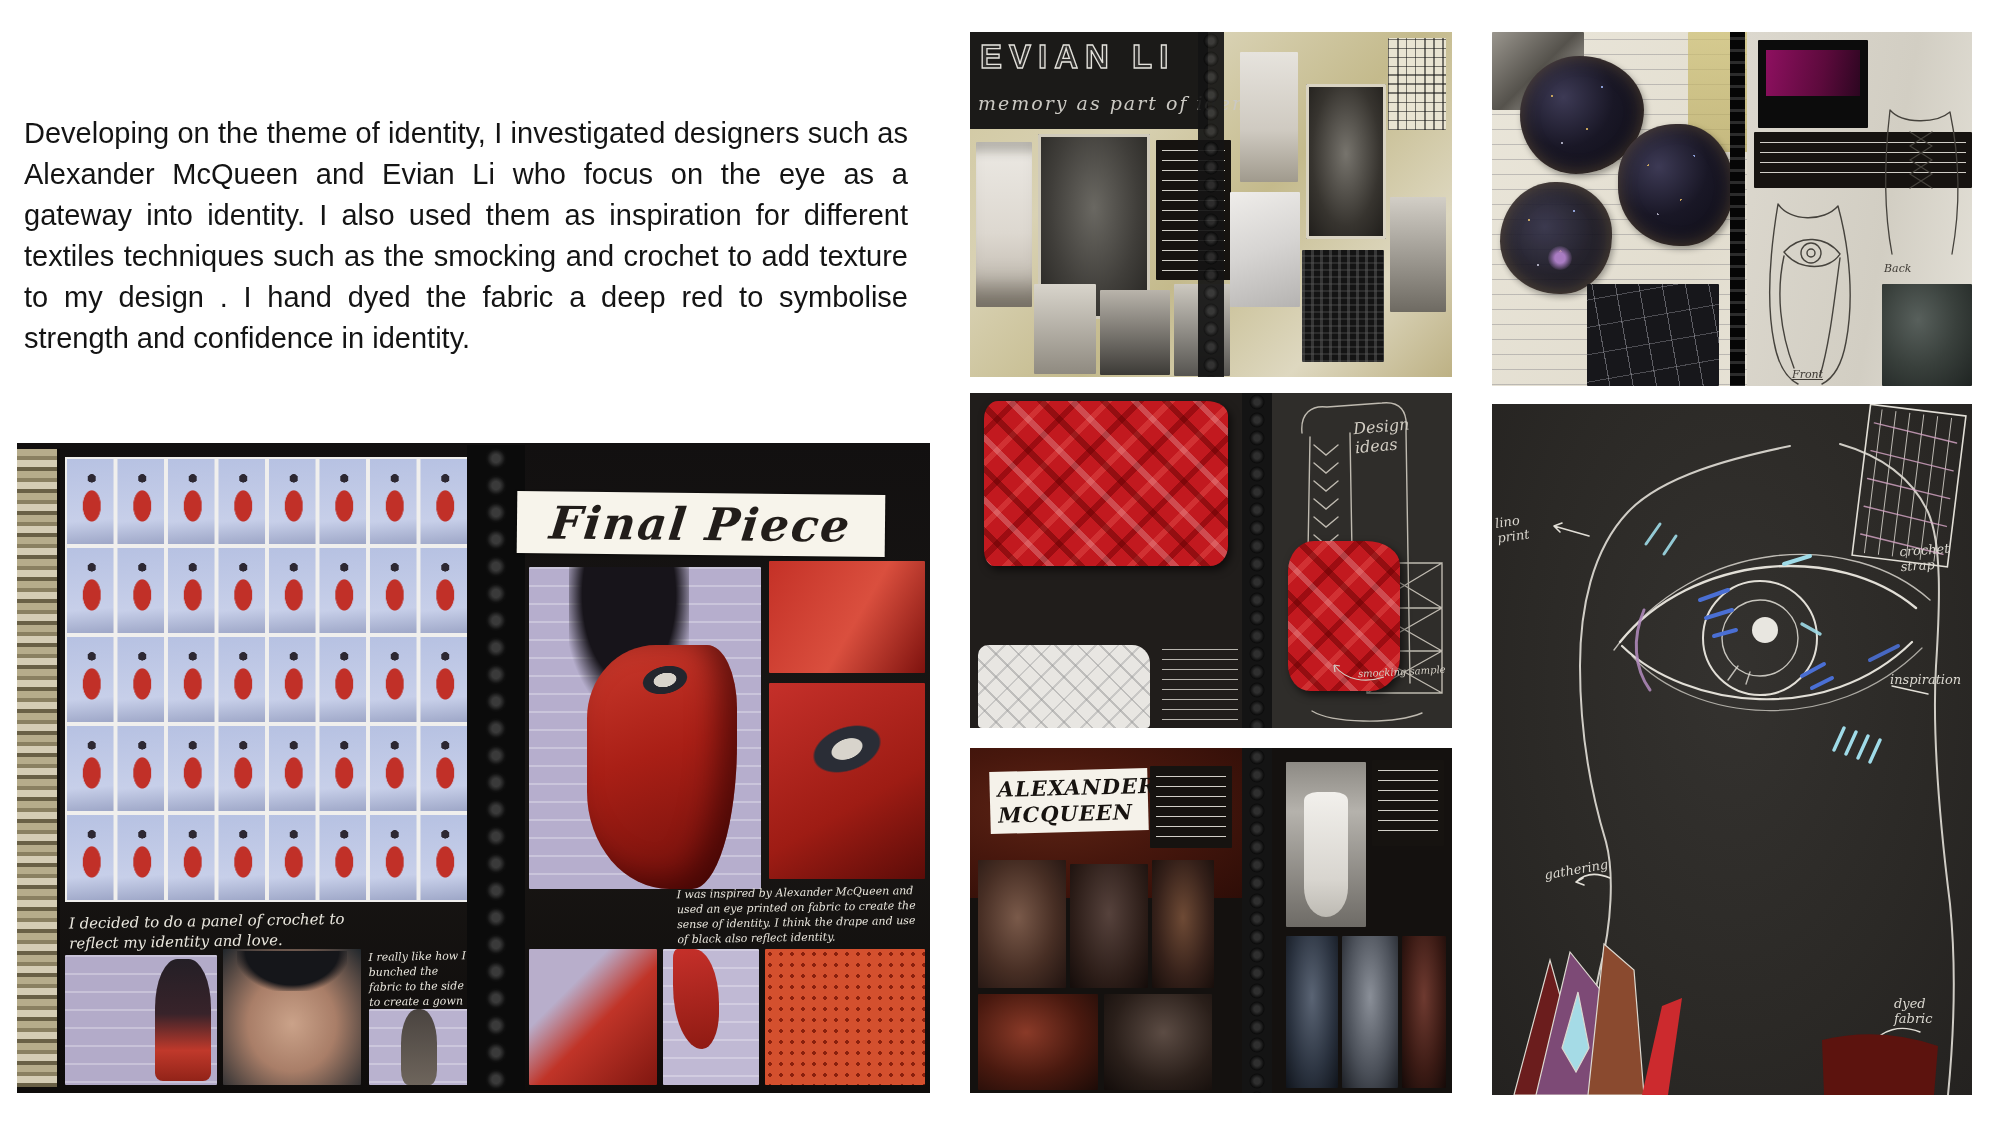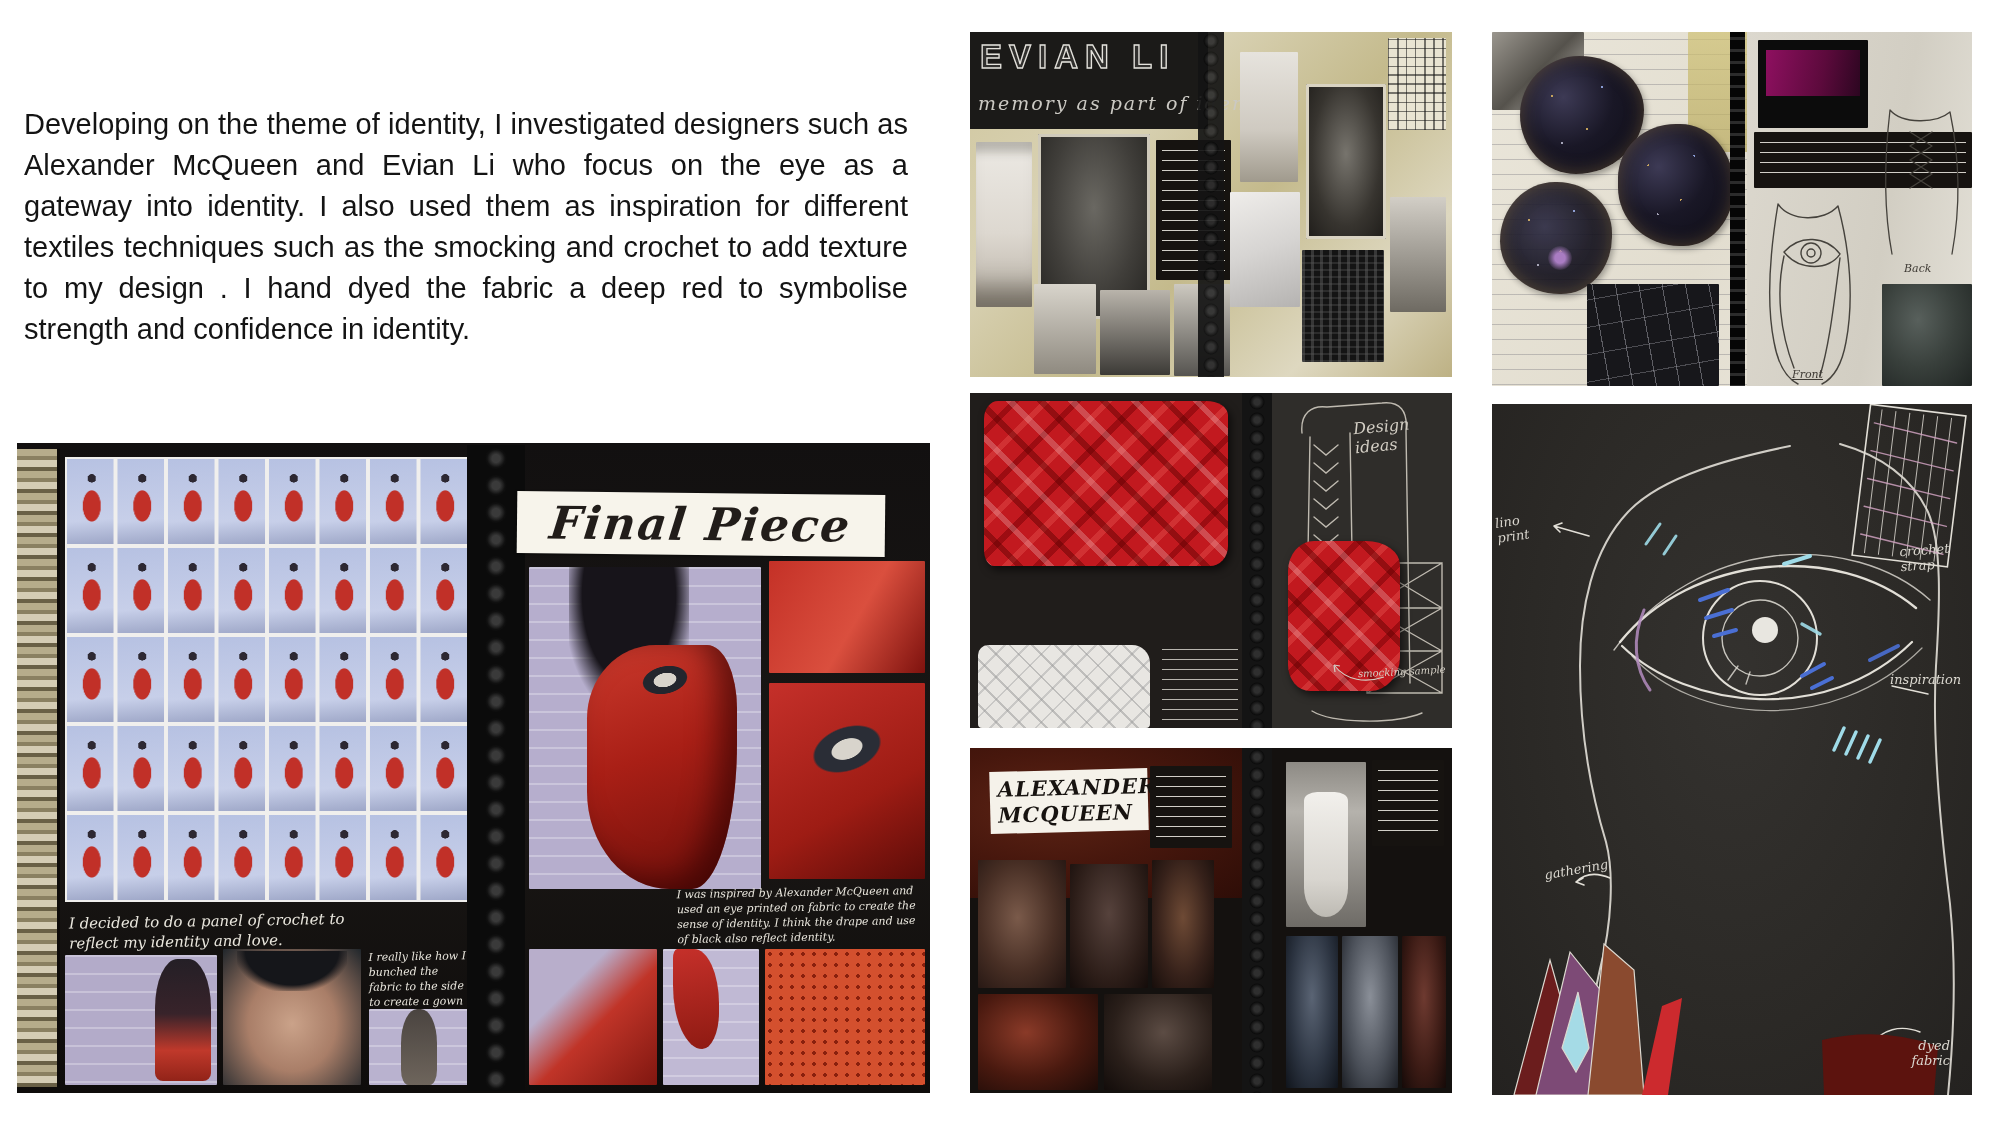--- a/index.html
+++ b/index.html
@@ -5,21 +5,21 @@
   html,body{margin:0;padding:0;background:#fff;}
   #canvas{position:relative;width:2000px;height:1125px;background:#ffffff;overflow:hidden;
           font-family:"Liberation Sans",sans-serif;}
   .abs{position:absolute;}
   .fig{position:absolute;overflow:hidden;background:#datadata;}
   .ph{position:absolute;border-radius:1px;}
 
   
   .title{position:absolute;left:24px;top:38px;width:900px;font-size:50px;line-height:54px;
          font-weight:bold;color:#0d0d0d;letter-spacing:-1px;}
-  .para{position:absolute;left:24px;top:104px;width:884px;font-size:29px;line-height:41px;
+  .para{position:absolute;left:24px;top:113px;width:884px;font-size:29px;line-height:41px;
         color:#141414;text-align:justify;text-align-last:left;}
 
   
   .spiral-big{background-image:
       radial-gradient(circle at 50% 50%, #3a3a3a 4px, #101010 9px, rgba(0,0,0,0) 11px);
       background-size:100% 27px;background-repeat:repeat-y;background-color:#0b0b0b;}
   .spiral-mid{background-image:
       radial-gradient(circle at 50% 50%, #2f2f2f 3px, #0c0c0c 7px, rgba(0,0,0,0) 8px);
       background-size:100% 18px;background-repeat:repeat-y;background-color:#141414;}
   .spiral-thin{background-image:repeating-linear-gradient(to bottom,#060606 0 5px,#2c2c2c 5px 8px,#060606 8px 12px);
@@ -226,21 +226,21 @@
           <circle cx="61" cy="61" r="4"></circle>
         <path d="M34,64 C26,100 30,140 44,176 M90,66 C84,110 80,150 70,184"></path>
       </g>
     </svg>
     <svg class="abs" style="left:384px;top:70px;" width="92" height="160" viewBox="0 0 92 160">
       <g fill="none" stroke="#45423c" stroke-width="1.3" stroke-linecap="round">
         <path d="M14,8 C26,22 60,22 74,10 M14,8 C8,60 8,110 16,152 M74,10 C84,58 84,108 76,152"></path>
         <path d="M34,30 L56,44 M56,30 L34,44 M34,44 L56,58 M56,44 L34,58 M34,58 L56,72 M56,58 L34,72 M34,72 L56,86 M56,72 L34,86"></path>
       </g>
     </svg>
-    <div class="back-label hand" style="left:412px;top:230px;color:#3e3a34;">Back</div>
+    <div class="back-label hand" style="left:392px;top:230px;color:#3e3a34;">Back</div>
     <div class="front-label hand" style="left:300px;top:336px;color:#3e3a34;text-decoration:underline;">Front</div>
     <div class="ph" style="left:390px;top:252px;width:90px;height:102px;background:radial-gradient(ellipse at 40% 35%,#58605c 0%,#39403c 50%,#1f2422 100%);"></div>
   </div>
 
   <div id="figE" class="fig">
     <svg width="480" height="691" viewBox="0 0 480 691">
       <g fill="none" stroke="#e2dfd7" stroke-width="2" stroke-linecap="round">
         <path d="M298,42 C240,54 170,72 136,108 C100,146 88,205 88,262 C88,330 100,392 114,438 C122,468 120,520 108,565 C98,608 92,650 90,691" opacity=".9"></path>
         <path d="M348,40 C390,52 420,74 436,108 C450,140 448,200 444,262 C440,330 448,420 458,500 C464,560 462,630 456,691" opacity=".9"></path>
         <g transform="rotate(7 420 90)">
@@ -275,21 +275,21 @@
         <polygon points="96,691 112,540 142,566 152,691" fill="#8a4a2f"></polygon>
         <polygon points="70,644 86,588 97,644 84,668" fill="#a5dbe6"></polygon>
         <polygon points="150,691 170,602 190,594 176,691" fill="#cc2a2e" stroke="none"></polygon>
         <path d="M330,636 q58,-14 116,6 l-4,49 l-110,0 Z" fill="#5c130e" stroke="none"></path>
       </g>
     </svg>
     <div class="lbl hand" style="left:4px;top:108px;width:56px;transform:rotate(-8deg);">lino print</div>
     <div class="lbl hand" style="left:408px;top:138px;width:64px;transform:rotate(-4deg);">crochet strap</div>
     <div class="lbl hand" style="left:398px;top:268px;width:80px;">inspiration</div>
     <div class="lbl hand" style="left:52px;top:458px;transform:rotate(-10deg);">gathering</div>
-    <div class="lbl hand" style="left:402px;top:634px;width:56px;text-align:right;">dyed fabric</div>
+    <div class="lbl hand" style="left:402px;top:592px;width:56px;">dyed fabric</div>
   </div>
 
   <div id="figF" class="fig">
     <div class="fray"></div>
     <div class="grid"></div>
     <div class="note hand" style="left:52px;top:468px;width:300px;font-size:15px;">I decided to do a panel of crochet to reflect my identity and love.</div>
     <div class="ph brick" style="left:48px;top:512px;width:152px;height:130px;background-color:#b3abc9;background-image:repeating-linear-gradient(to bottom,rgba(255,255,255,.28) 0 2px,rgba(0,0,0,0) 2px 18px);">
       <div class="abs" style="right:6px;top:4px;width:56px;height:122px;background:linear-gradient(180deg,#241f26 0%,#38232a 45%,#c0392b 75%,#922318 100%);border-radius:40% 40% 8px 8px;"></div>
     </div>
     <div class="ph" style="left:206px;top:506px;width:138px;height:136px;background:radial-gradient(ellipse at 50% 55%,#caa289 0%,#a97e68 45%,#20262b 100%);">

